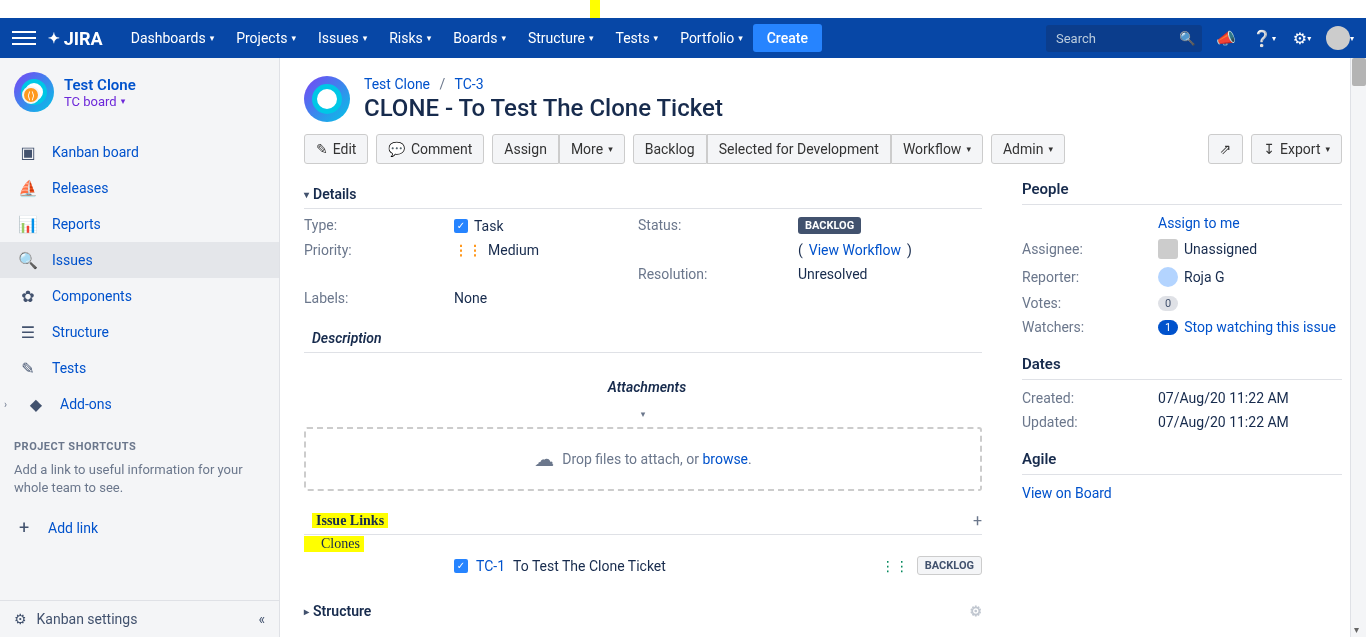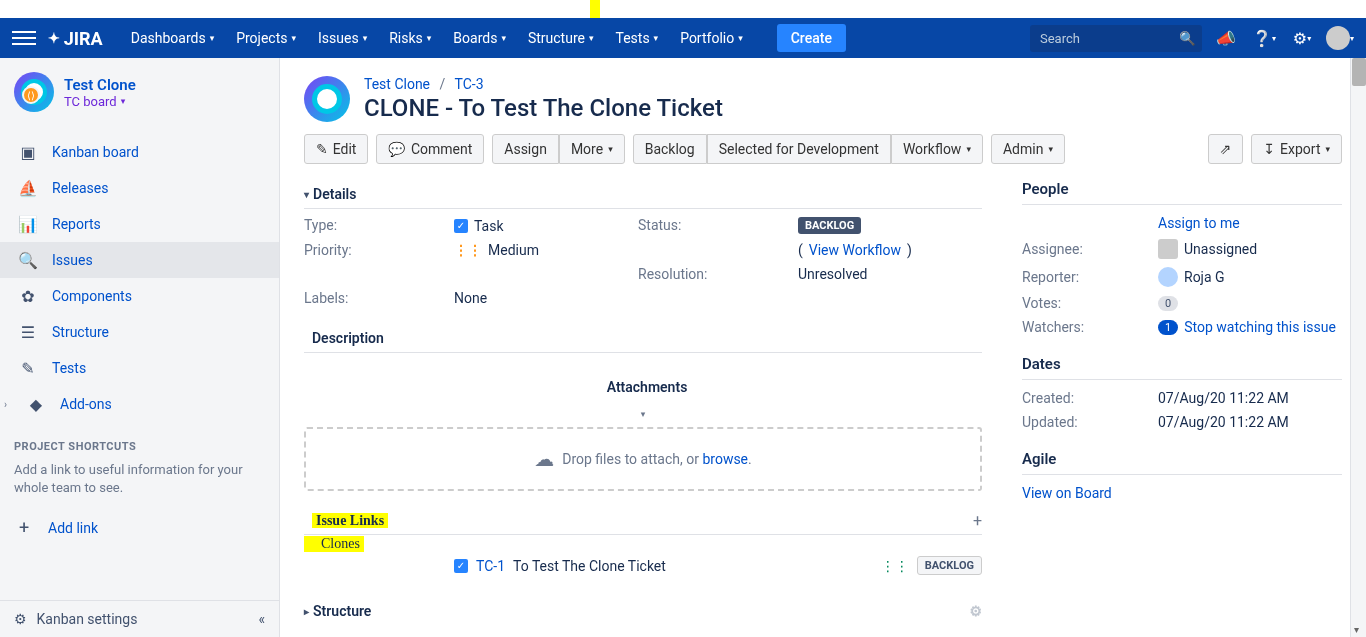--- a/index.html
+++ b/index.html
@@ -9,24 +9,24 @@
 .top-highlight { position: absolute; top: 0; left: 590px; width: 10px; height: 18px; background: #ffff00; z-index: 1000; }
 
 
 .topnav { background: #0747a6; height: 40px; display: flex; align-items: center; padding: 0 12px; color: #fff; position: relative; top: 18px; }
 .hamburger { width: 24px; height: 24px; display: flex; flex-direction: column; justify-content: center; gap: 4px; cursor: pointer; margin-right: 12px; }
 .hamburger span { height: 2px; background: #fff; }
 .jira-logo { display: flex; align-items: center; font-weight: bold; font-size: 18px; margin-right: 18px; gap: 4px; }
 .nav-items { display: flex; gap: 2px; }
 .nav-item { padding: 0 10px; height: 40px; display: flex; align-items: center; cursor: pointer; font-size: 14px; gap: 4px; }
 .nav-item .caret { font-size: 9px; }
-.create-btn { background: #2684ff; padding: 6px 14px; border-radius: 3px; cursor: pointer; font-weight: 500; margin-left: 24px; }
+.create-btn { background: #2684ff; padding: 6px 14px; border-radius: 3px; cursor: pointer; font-weight: 500; margin-left: 0; }
 .nav-right { margin-left: auto; display: flex; align-items: center; gap: 10px; }
 .search-box { position: relative; }
-.search-box input { background: #0b3d8c; border: none; color: #fff; padding: 6px 30px 6px 10px; border-radius: 3px; width: 172px; font-size: 13px; }
+.search-box input { background: #0b3d8c; border: none; color: #fff; padding: 6px 30px 6px 10px; border-radius: 3px; width: 156px; font-size: 13px; }
 .search-box input::placeholder { color: #bcd; }
 .search-icon-btn { position: absolute; right: 6px; top: 50%; transform: translateY(-50%); color: #bcd; cursor: pointer; background: none; border: none; }
 .nav-icon { color: #fff; cursor: pointer; width: 28px; height: 28px; display: flex; align-items: center; justify-content: center; border-radius: 3px; font-size: 16px; }
 .avatar-circle { width: 24px; height: 24px; border-radius: 50%; background: #ccc; }
 
 
 .main { display: flex; height: calc(100% - 58px); margin-top: 18px; }
 .sidebar { width: 280px; background: #f4f5f7; border-right: 1px solid #dfe1e6; display: flex; flex-direction: column; padding-top: 14px; }
 .project-header { display: flex; align-items: center; gap: 10px; padding: 0 14px 12px; position: relative; }
 .proj-avatar { width: 40px; height: 40px; border-radius: 50%; background: linear-gradient(135deg,#7b42f5,#00c7e6); display:flex; align-items:center; justify-content:center; position:relative; }
@@ -62,21 +62,21 @@
 .btn:first-child { border-radius: 3px 0 0 3px; }
 .btn:last-child { border-radius: 0 3px 3px 0; }
 .btn.single { border-radius: 3px; }
 .action-right { margin-left:auto; display:flex; gap:8px; }
 
 .two-col { display: flex; gap: 40px; }
 .left-col { flex: 1; min-width: 0; }
 .right-col { width: 320px; flex-shrink:0; }
 
 .section-title { font-weight: 600; font-size: 14px; color: #172b4d; padding: 6px 0; display:flex; align-items:center; gap:4px; border-bottom:1px solid #dfe1e6; margin-bottom:8px; }
-.section-title.notoggle { border-bottom:1px solid #dfe1e6; }
+.section-title.notoggle { border-bottom:1px solid #dfe1e6;font-style:italic; }
 .toggle-arrow { font-size:10px; color:#42526e; }
 
 .field-grid { display: grid; grid-template-columns: 150px 1fr 160px 1fr; row-gap: 8px; font-size: 14px; margin-bottom: 18px; }
 .flabel { color: #6b778c; }
 .fvalue { color: #172b4d; display:flex; align-items:center; gap:6px; }
 .task-icon { width:14px; height:14px; background:#2684ff; border-radius:2px; display:inline-flex; align-items:center; justify-content:center; color:#fff; font-size:10px; }
 .priority-icon { color:#ffab00; font-size:14px; font-weight:bold; }
 .status-badge { background:#42526e; color:#fff; font-size:11px; padding:2px 7px; border-radius:3px; font-weight:700; }
 .status-badge.light { background:#f4f5f7; color:#42526e; border:1px solid #ccc; }
 .link { color:#0052cc; cursor:pointer; }

